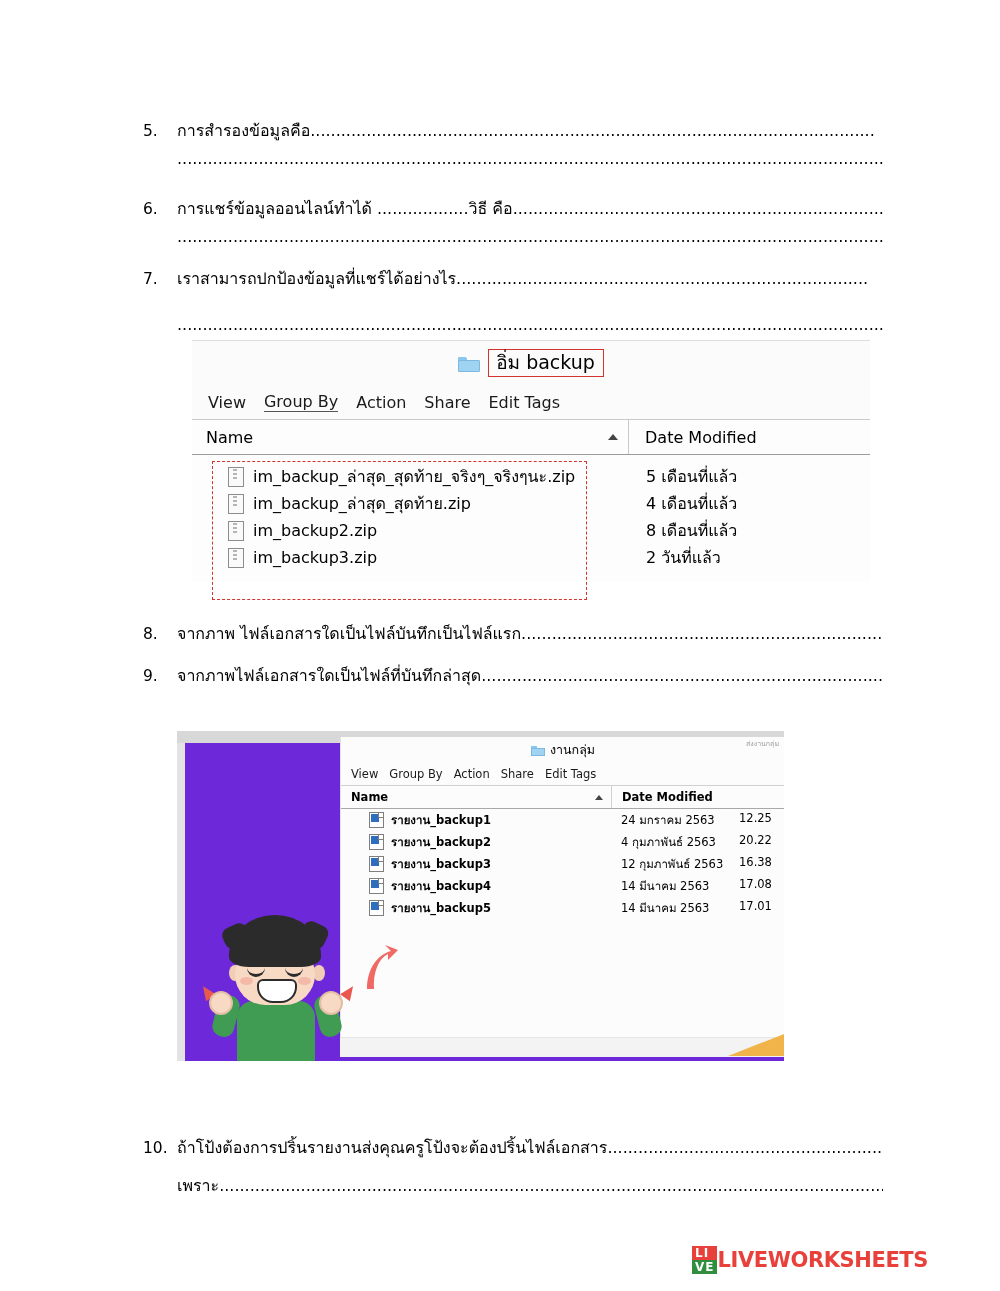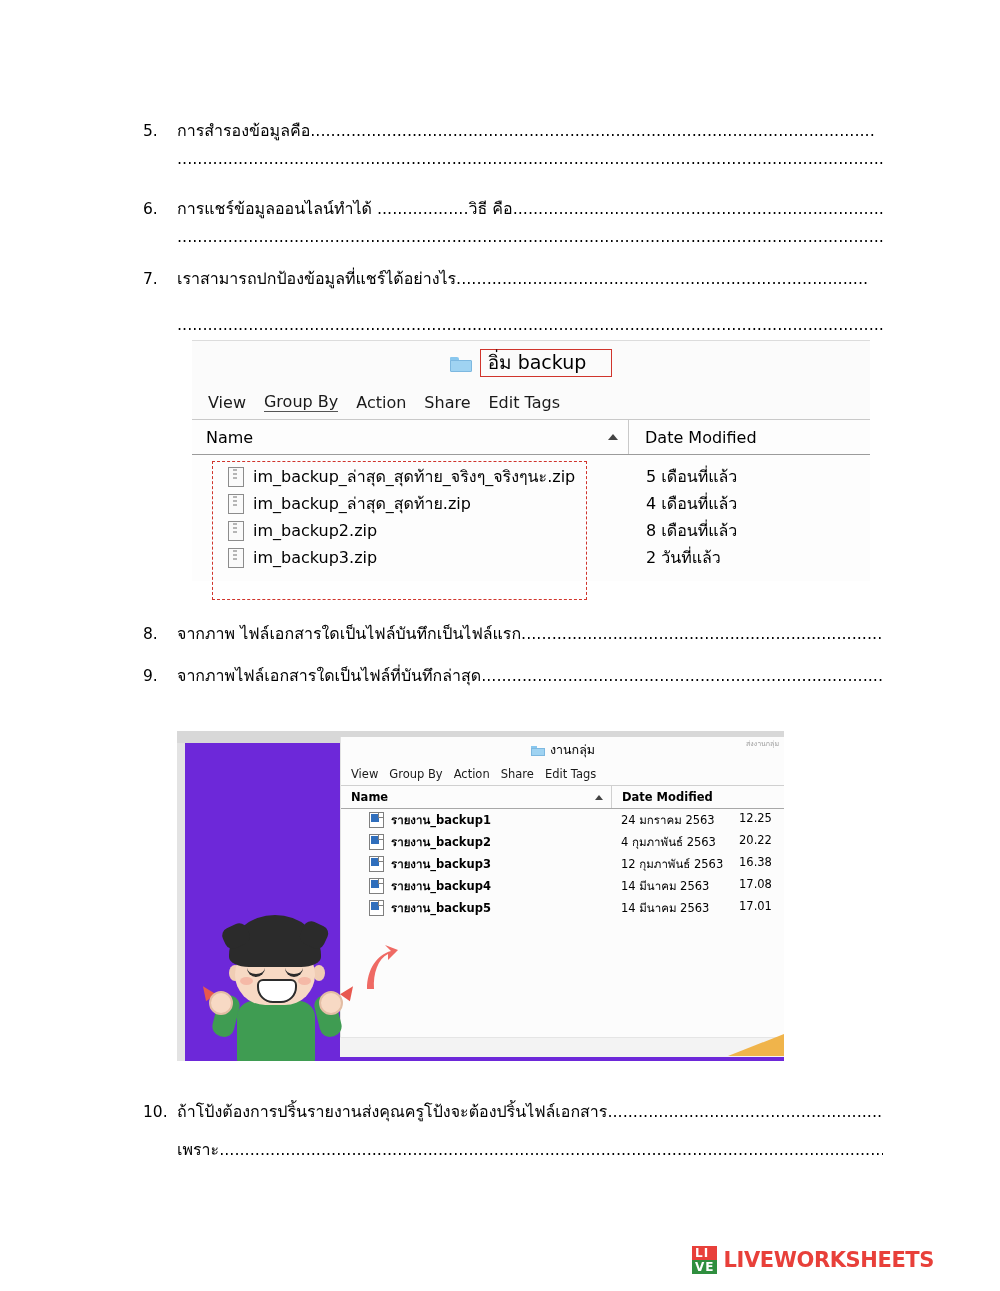--- a/index.html
+++ b/index.html
@@ -106,21 +106,21 @@
     width: 22px; height: 12px;
     background: #9fd3f2;
     border: 1px solid #7db8e0;
     border-radius: 1px;
     box-sizing: border-box;
   }
   .exp1-title {
     font-size: 19px;
     color: #000;
     border: 1.6px solid #d0342c;
-    padding: 1px 25px 3px 7px;
+    padding: 1px 8px 3px 7px;
     line-height: 22px;
   }
   .exp1-menu {
     height: 34px;
     display: flex;
     align-items: center;
     padding-left: 16px;
     gap: 18px;
     background: #fbfbfb;
     font-size: 16px;
@@ -508,21 +508,20 @@
     height: 50px;
   }
 
   
   .logo {
     position: absolute;
     left: 692px;
     top: 1246px;
     display: flex;
     align-items: center;
-    gap: 6px;
   }
   .logo-badge {
     display: flex;
     flex-direction: column;
     line-height: 1;
   }
   .logo-li {
     background: #e8403a;
     color: #fff;
     font-size: 12px;
@@ -746,21 +745,21 @@
       <div class="ch-eye-l"></div>
       <div class="ch-eye-r"></div>
       <div class="ch-cheek-l"></div>
       <div class="ch-cheek-r"></div>
       <div class="ch-mouth"></div>
       <div class="ch-fist-l"></div>
       <div class="ch-fist-r"></div>
     </div>
   </div>
 
-  <div class="qblock" style="top:1098px;">
+  <div class="qblock" style="top:1134px;">
     <div class="q-row">
       <span class="q-num">10.</span>
       <span class="q-text">ถ้าโป้งต้องการปริ้นรายงานส่งคุณครูโป้งจะต้องปริ้นไฟล์เอกสาร</span>
       <span class="dots">...........................................................</span>
     </div>
     <div class="q-row" style="margin-top:10px;">
       <span class="q-num"></span>
       <span class="q-text">เพราะ</span>
       <span class="dots">...................................................................................................................................................</span>
     </div>

